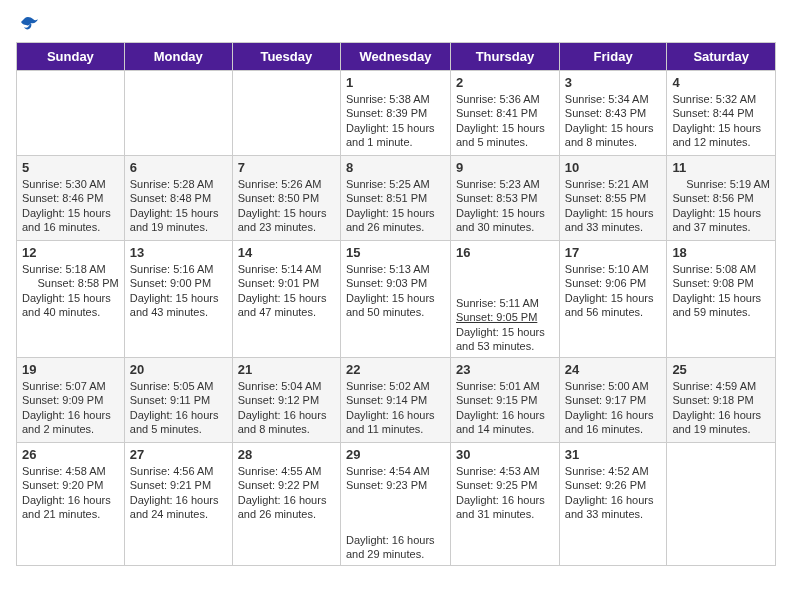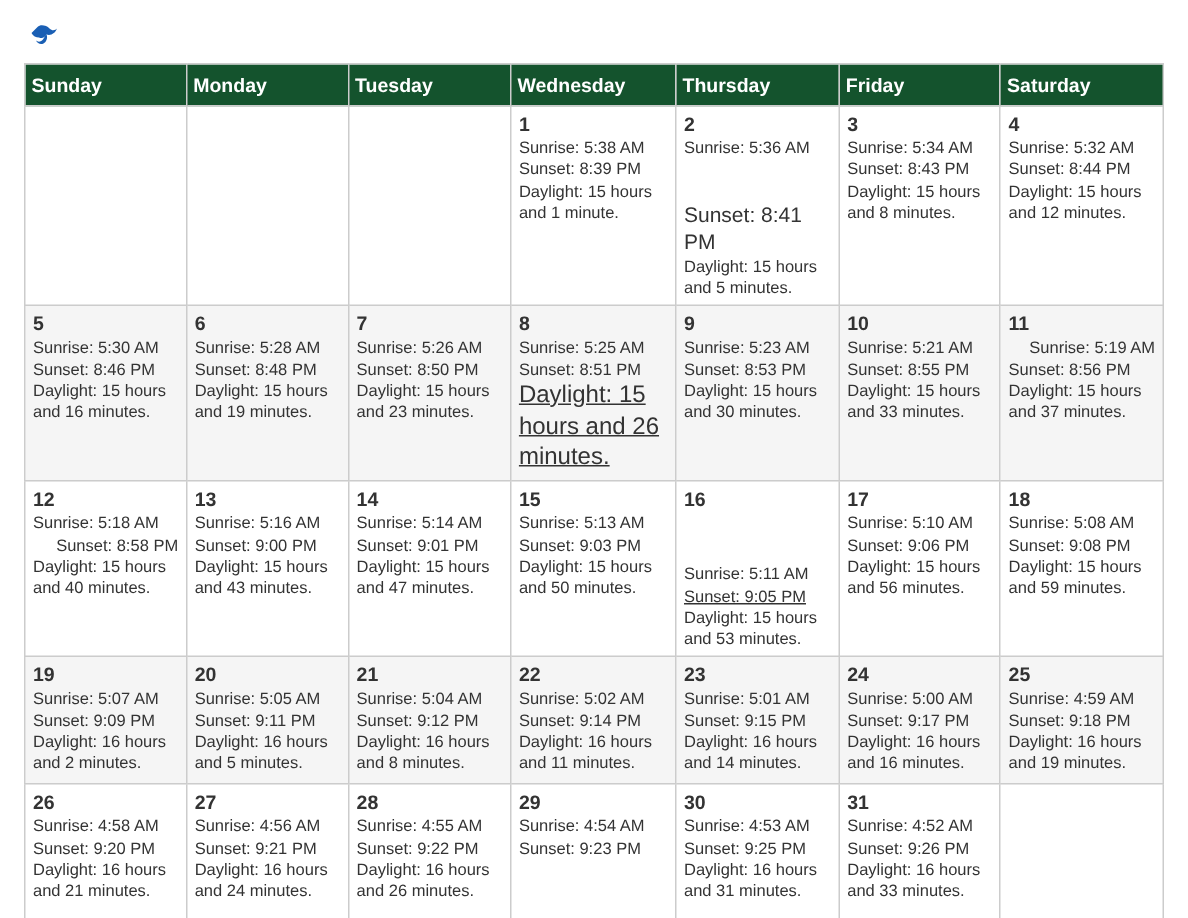--- a/index.html
+++ b/index.html
@@ -31,23 +31,23 @@
     }
     .location {
       font-size: 16px;
       color: #333;
     }
     table {
       width: 100%;
       border-collapse: collapse;
     }
     thead tr th {
-      background-color: #14532d;
+      background-color: #4c1d95;
       color: #fff;
-      text-align: left;
+      text-align: center;
       font-size: 13px;
       font-weight: bold;
       padding: 6px 4px;
       border: 1px solid #ccc;
     }
     tbody tr td {
       border: 1px solid #ccc;
       vertical-align: top;
       padding: 4px 5px;
       font-size: 11px;
@@ -106,21 +106,21 @@
         <td class="empty"></td>
         <td>
           <span class="day-num">1</span>
           <div style="font-size: 11px; line-height: 1.3;">Sunrise: 5:38 AM</div>
           <div style="font-size: 11px; line-height: 1.3;">Sunset: 8:39 PM</div>
           <div style="font-size: 11px; line-height: 1.3;">Daylight: 15 hours and 1 minute.</div>
         </td>
         <td>
           <span class="day-num">2</span>
           <div style="font-size: 11px; line-height: 1.3;">Sunrise: 5:36 AM</div>
-          <div style="font-size: 14px; line-height: 1.3; margin-top: 28px;">Sunset: 8:41 PM</div>
+          <div style="font-size: 11px; line-height: 1.3;">Sunset: 8:41 PM</div>
           <div style="font-size: 11px; line-height: 1.3;">Daylight: 15 hours and 5 minutes.</div>
         </td>
         <td>
           <span class="day-num">3</span>
           <div style="font-size: 11px; line-height: 1.3;">Sunrise: 5:34 AM</div>
           <div style="font-size: 11px; line-height: 1.3;">Sunset: 8:43 PM</div>
           <div style="font-size: 11px; line-height: 1.3;">Daylight: 15 hours and 8 minutes.</div>
         </td>
         <td>
           <span class="day-num">4</span>
@@ -145,21 +145,21 @@
         <td>
           <span class="day-num">7</span>
           <div style="font-size: 11px; line-height: 1.3;">Sunrise: 5:26 AM</div>
           <div style="font-size: 11px; line-height: 1.3;">Sunset: 8:50 PM</div>
           <div style="font-size: 11px; line-height: 1.3;">Daylight: 15 hours and 23 minutes.</div>
         </td>
         <td>
           <span class="day-num">8</span>
           <div style="font-size: 11px; line-height: 1.3;">Sunrise: 5:25 AM</div>
           <div style="font-size: 11px; line-height: 1.3;">Sunset: 8:51 PM</div>
-          <div style="font-size: 16px; line-height: 1.3; text-decoration: underline;">Daylight: 15 hours and 26 minutes.</div>
+          <div style="font-size: 11px; line-height: 1.3;">Daylight: 15 hours and 26 minutes.</div>
         </td>
         <td>
           <span class="day-num">9</span>
           <div style="font-size: 11px; line-height: 1.3;">Sunrise: 5:23 AM</div>
           <div style="font-size: 11px; line-height: 1.3;">Sunset: 8:53 PM</div>
           <div style="font-size: 11px; line-height: 1.3;">Daylight: 15 hours and 30 minutes.</div>
         </td>
         <td>
           <span class="day-num">10</span>
           <div style="font-size: 11px; line-height: 1.3;">Sunrise: 5:21 AM</div>

